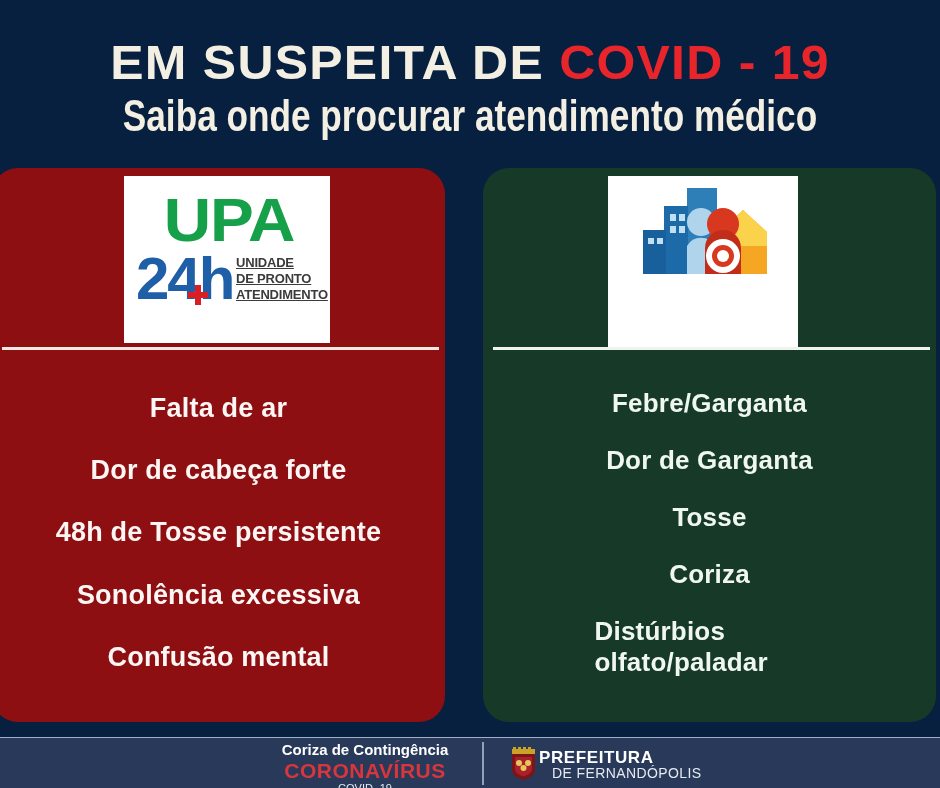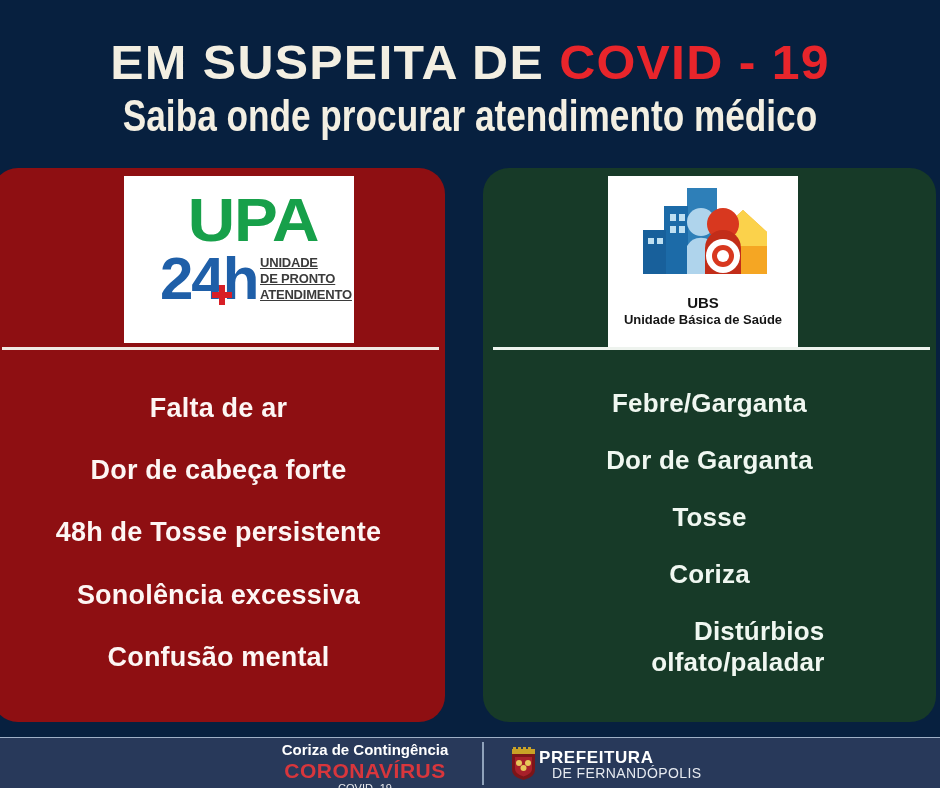--- a/index.html
+++ b/index.html
@@ -42,40 +42,40 @@
     overflow:hidden;
   }
   .card.red{left:-8px;width:453px;background:#8e0f12;}
   .card.green{left:483px;width:453px;background:#173a28;}
 
   .logobox{
     position:absolute;top:8px;
     background:#ffffff;
     display:flex;align-items:center;justify-content:center;
   }
-  .card.red .logobox{left:132px;width:206px;height:167px;padding-left:24px;}
+  .card.red .logobox{left:132px;width:206px;height:167px;}
   .card.green .logobox{left:125px;width:190px;height:172px;}
 
   .divider{
     position:absolute;left:10px;right:6px;top:179px;height:3px;
     background:#f0e9e3;
   }
   .card.green .divider{background:#eef3ee;}
 
   .symptoms{
     position:absolute;left:0;right:0;top:188px;bottom:8px;
     display:flex;flex-direction:column;
     align-items:center;justify-content:space-evenly;
     padding:6px 14px 10px 14px;
     box-sizing:border-box;
   }
   .symptom{
     color:#fdf6f4;
     font-weight:bold;
-    text-align:right;
+    text-align:left;
     font-size:27px;
     line-height:31px;
     letter-spacing:.2px;
   }
   .card.green .symptom{color:#f0f7f1;font-size:26px;}
 
   
   .upa{width:190px;height:150px;position:relative;}
   .upa-word{
     position:absolute;left:6px;top:4px;width:182px;
@@ -180,24 +180,20 @@
           <path d="M88 48 L112 26 L136 48 L136 90 L88 90 Z" fill="#F5A623"></path>
           <path d="M88 48 L112 26 L136 48 L136 62 L88 62 Z" fill="#FBD24B"></path>
           <circle cx="70" cy="38" r="14" fill="#AFD4EC"></circle>
           <path d="M56 90 L56 62 a16 16 0 0 1 28 0 L84 90 Z" fill="#AFD4EC"></path>
           <circle cx="92" cy="40" r="16" fill="#D8381F"></circle>
           <path d="M74 90 L74 64 a18 18 0 0 1 36 0 L110 90 Z" fill="#C22D19"></path>
           <circle cx="92" cy="72" r="17" fill="#ffffff"></circle>
           <circle cx="92" cy="72" r="11" fill="#D8381F"></circle>
           <circle cx="92" cy="72" r="6" fill="#ffffff"></circle>
         </svg>
-        <div class="ubs-cap">
-          <div class="l1">UBS</div>
-          <div class="l2">Unidade Básica de Saúde</div>
-        </div>
       </div>
     </div>
     <div class="divider"></div>
     <div class="symptoms">
       <div class="symptom">Febre/Garganta</div>
       <div class="symptom">Dor de Garganta</div>
       <div class="symptom">Tosse</div>
       <div class="symptom">Coriza</div>
       <div class="symptom" style="max-width:230px">Distúrbios olfato/paladar</div>
     </div>

